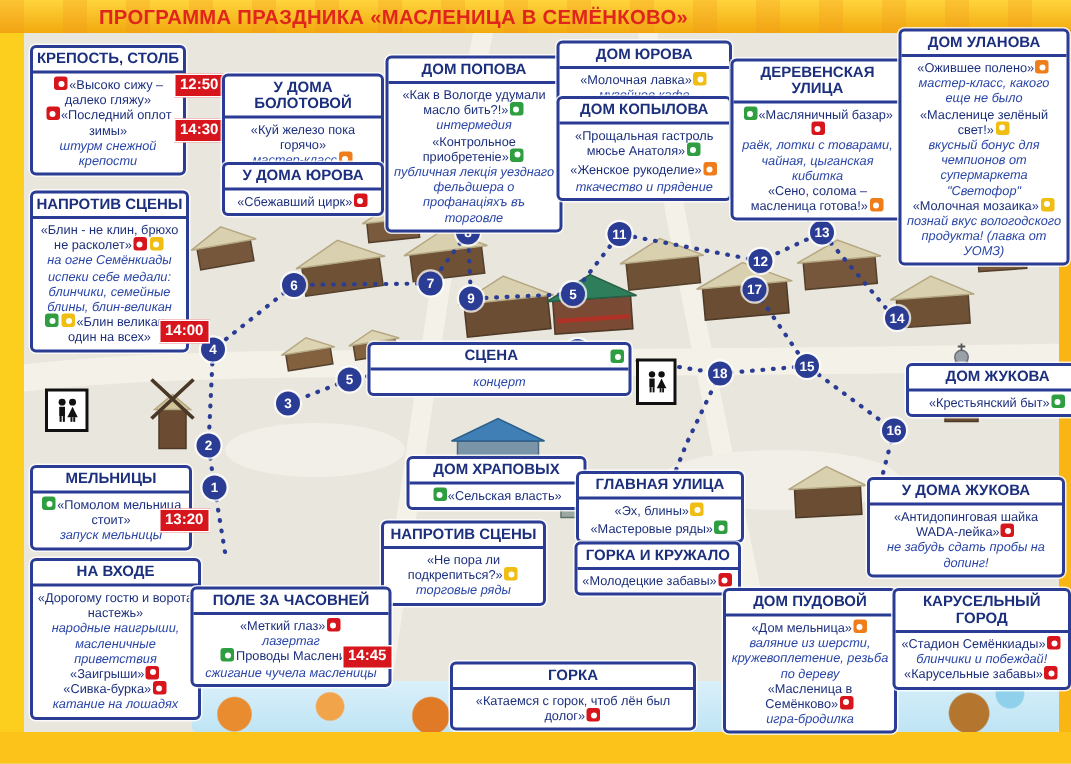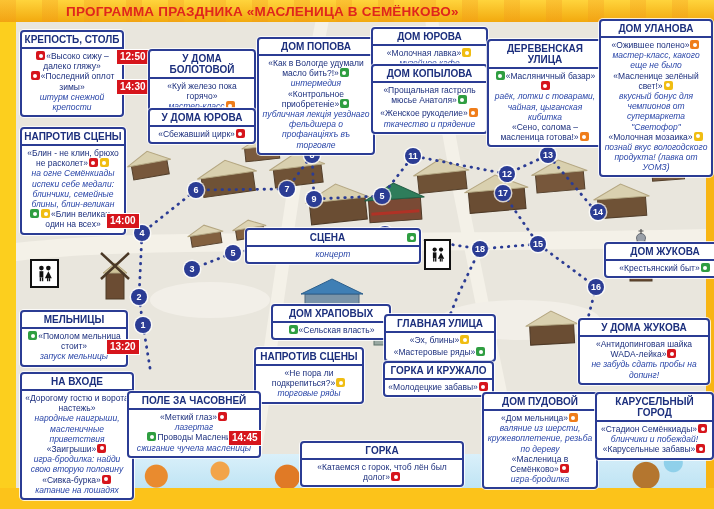--- a/index.html
+++ b/index.html
@@ -253,21 +253,20 @@
   </div>
   <span class="badge" style="left:84px;top:27px">13:20</span>
 </div>
 
 <div class="box" style="left:20px;top:372px;width:110px">
   <div class="hdr">НА ВХОДЕ</div>
   <div class="bd">
     <div class="ev">«Дорогому гостю и ворота настежь»</div>
     <div class="desc">народные наигрыши, масленичные приветствия</div>
     <div class="ev"><span>«Заигрыши»</span><i class="ic r"></i></div>
-    <div class="desc">игра-бродилка: найди свою вторую половину</div>
     <div class="ev"><span>«Сивка-бурка»</span><i class="ic r"></i></div>
     <div class="desc">катание на лошадях</div>
   </div>
 </div>
 
 <div class="box" style="left:148px;top:49px;width:104px">
   <div class="hdr">У ДОМА БОЛОТОВОЙ</div>
   <div class="bd">
     <div class="ev">«Куй железо пока горячо»</div>
     <div class="desc"><span>мастер-класс</span><i class="ic o"></i></div>

